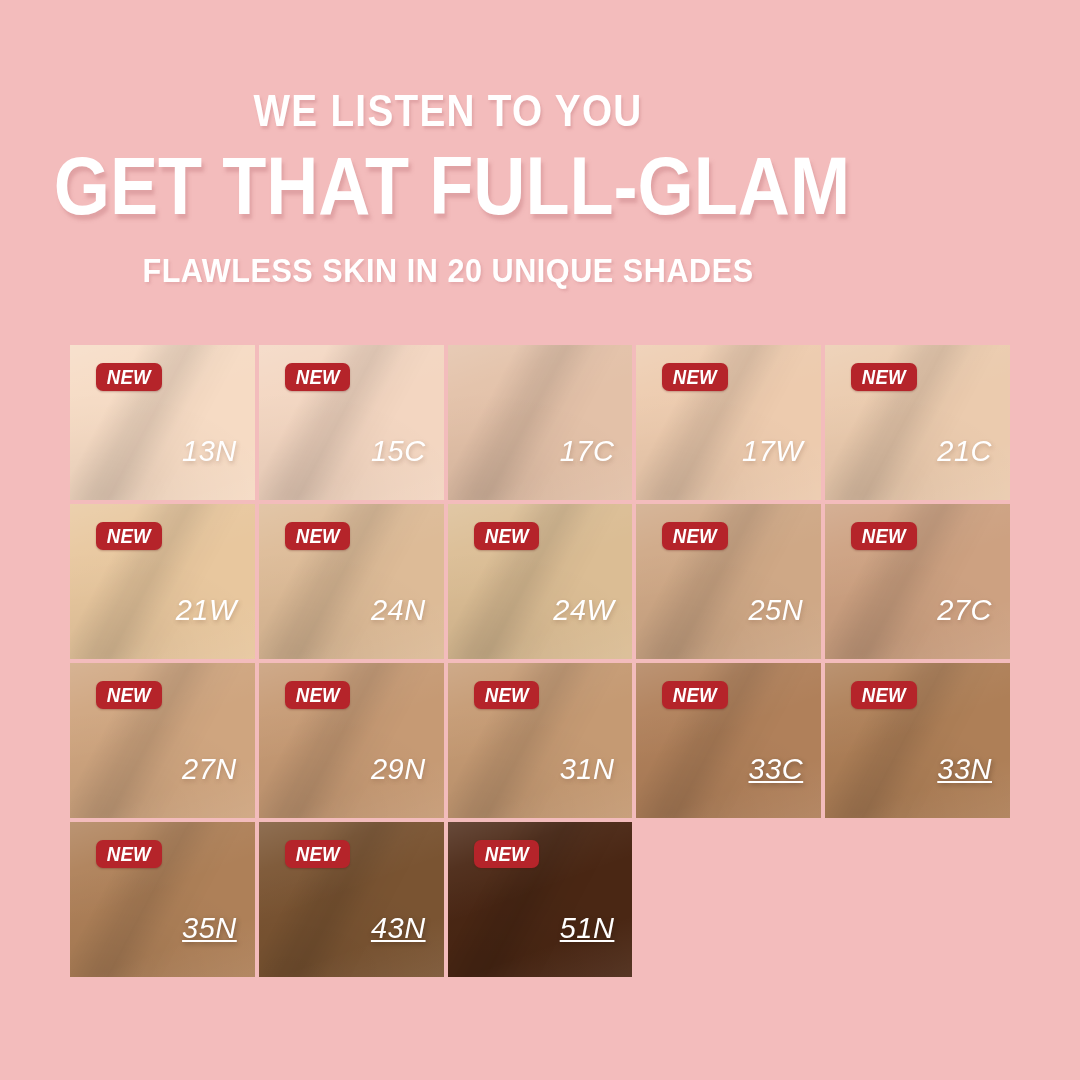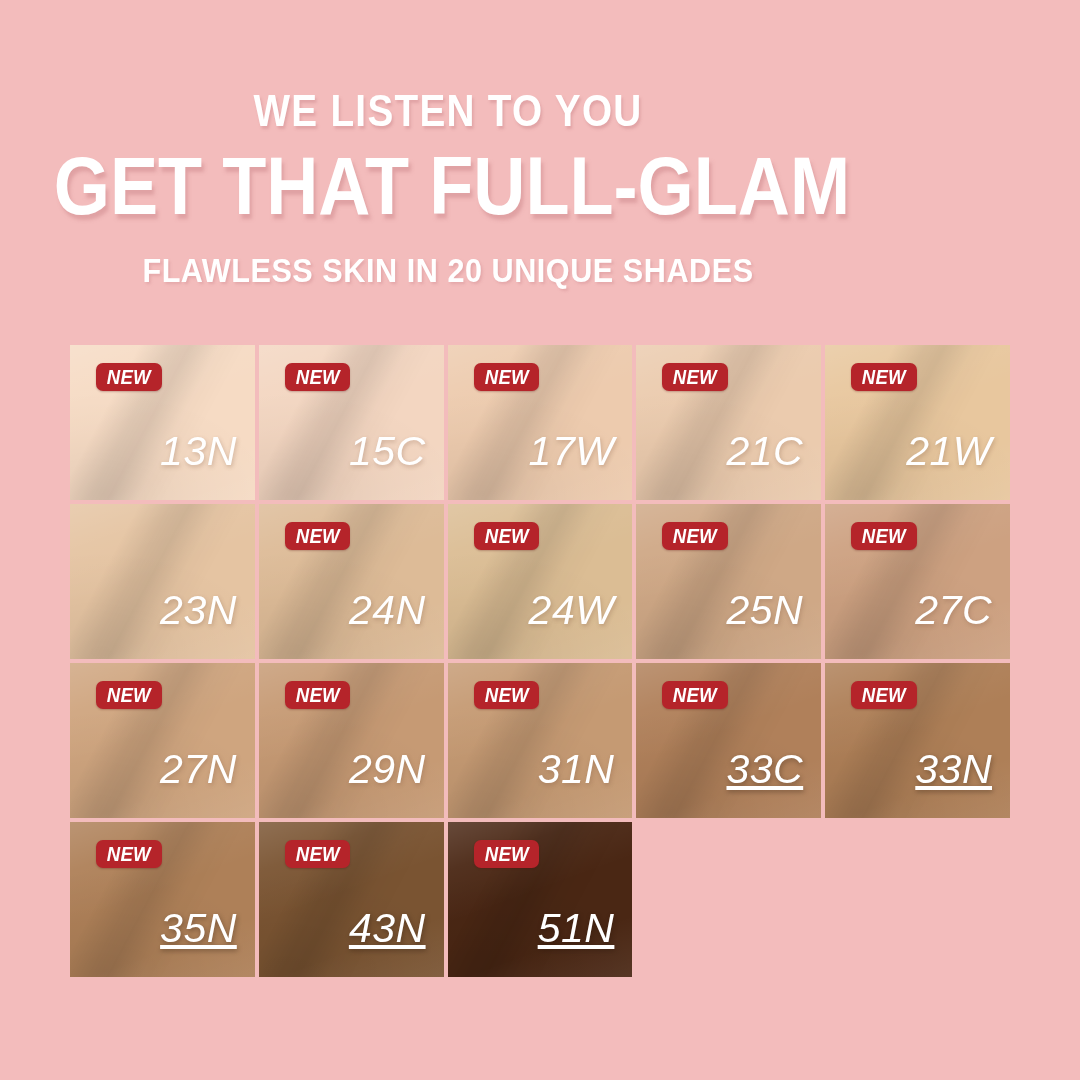--- a/index.html
+++ b/index.html
@@ -142,21 +142,21 @@
     white-space: nowrap;
   }
 
   .shade-label {
     position: absolute;
     right: 18px;
     bottom: 26px;
     font-family: "Liberation Sans", sans-serif;
     font-weight: 400;
     font-style: italic;
-    font-size: 41px;
+    font-size: 29px;
     line-height: 45px;
     letter-spacing: 0.5px;
     color: #FFFFFF;
     text-shadow: 1px 2px 4px rgba(120,80,60,0.30);
     white-space: nowrap;
   }
   
   .swatch.dark .shade-label {
     text-shadow: 1px 2px 5px rgba(40,20,10,0.38);
     text-decoration: underline;
@@ -185,20 +185,26 @@
       </div>
       <div class="swatch" style="background: rgb(243, 214, 193);">
         <div class="streak-a"></div>
         <div class="streak-b"></div>
         <div class="streak-c"></div>
         <div class="new-badge" style="background: rgb(181, 36, 42);">
           <span style="color: rgb(255, 255, 255);">NEW</span>
         </div>
         <div class="shade-label">15C</div>
       </div>
+      <div class="swatch" style="background: rgb(227, 193, 168);">
+        <div class="streak-a"></div>
+        <div class="streak-b"></div>
+        <div class="streak-c"></div>
+        <div class="shade-label">17C</div>
+      </div>
       <div class="swatch" style="background: rgb(237, 203, 174);">
         <div class="streak-a"></div>
         <div class="streak-b"></div>
         <div class="streak-c"></div>
         <div class="new-badge" style="background: rgb(181, 36, 42);">
           <span style="color: rgb(255, 255, 255);">NEW</span>
         </div>
         <div class="shade-label">17W</div>
       </div>
       <div class="swatch" style="background: rgb(235, 203, 174);">
@@ -212,26 +218,20 @@
       </div>
       <div class="swatch" style="background: rgb(232, 199, 158);">
         <div class="streak-a"></div>
         <div class="streak-b"></div>
         <div class="streak-c"></div>
         <div class="new-badge" style="background: rgb(181, 36, 42);">
           <span style="color: rgb(255, 255, 255);">NEW</span>
         </div>
         <div class="shade-label">21W</div>
       </div>
-      <div class="swatch" style="background: rgb(229, 196, 162);">
-        <div class="streak-a"></div>
-        <div class="streak-b"></div>
-        <div class="streak-c"></div>
-        <div class="shade-label">23N</div>
-      </div>
       <div class="swatch" style="background: rgb(221, 187, 151);">
         <div class="streak-a"></div>
         <div class="streak-b"></div>
         <div class="streak-c"></div>
         <div class="new-badge" style="background: rgb(181, 36, 42);">
           <span style="color: rgb(255, 255, 255);">NEW</span>
         </div>
         <div class="shade-label">24N</div>
       </div>
       <div class="swatch" style="background: rgb(219, 189, 148);">

